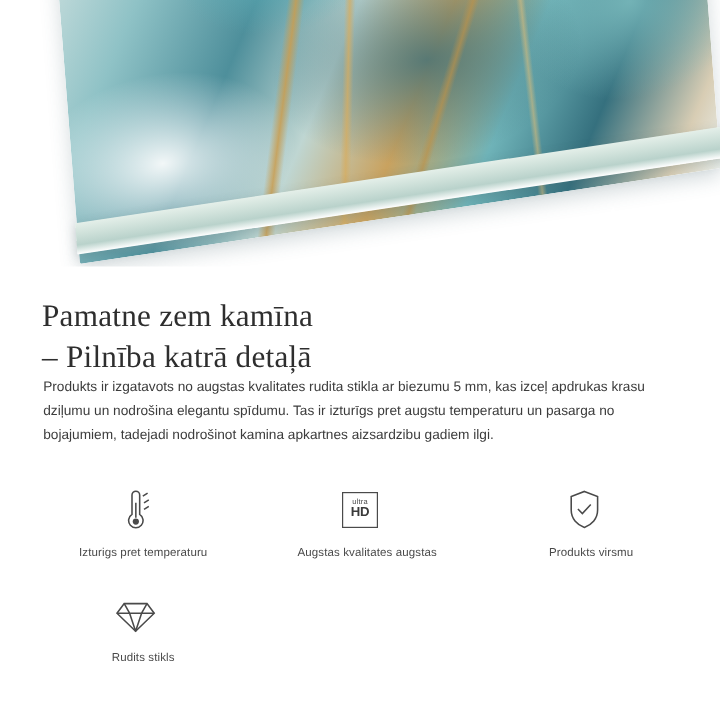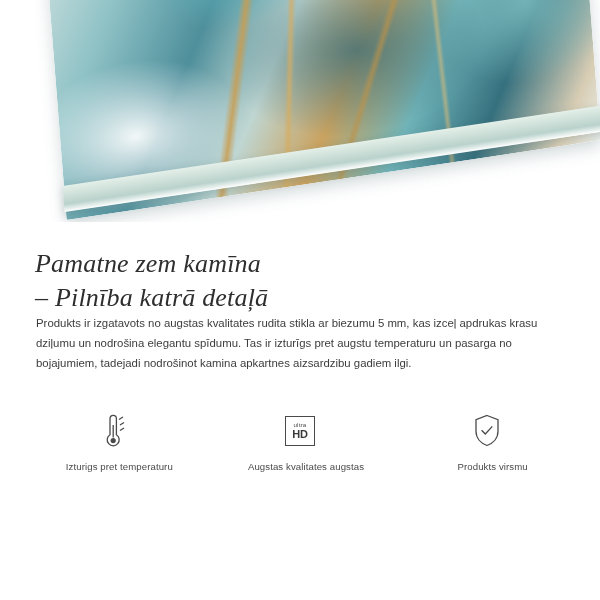--- a/index.html
+++ b/index.html
@@ -90,21 +90,20 @@
     position: absolute;
     left: 35px;
     top: 230px;
     width: 530px;
     font-family: "Liberation Serif", serif;
     font-size: 26px;
     line-height: 34px;
     color: #2e2e2e;
     font-weight: 400;
     letter-spacing: 0.2px;
-    font-style: italic;
   }
   .title .line2 { display: block; }
 
   .body-copy {
     position: absolute;
     left: 36px;
     top: 313px;
     width: 540px;
     font-size: 11.4px;
     line-height: 20px;
@@ -120,21 +119,21 @@
     width: 560px;
     display: grid;
     grid-template-columns: repeat(3, 1fr);
     grid-template-rows: 76px 76px;
     row-gap: 12px;
   }
   .feature {
     display: flex;
     flex-direction: column;
     align-items: center;
-    justify-content: flex-end;
+    justify-content: center;
   }
   .feature-icon {
     height: 44px;
     display: flex;
     align-items: center;
     justify-content: center;
   }
   .feature-label {
     margin-top: 8px;
     font-size: 9.6px;
@@ -215,17 +214,26 @@
     <div class="feature">
       <div class="feature-icon">
         <svg width="34" height="40" viewBox="0 0 34 40" aria-hidden="true">
           <path class="icon-stroke" d="M17 4.5l11 4.2v11.4c0 7.1-4.8 12.3-11 14.4-6.2-2.1-11-7.3-11-14.4V8.7z"></path>
           <path class="icon-stroke" d="M11.6 19.2l3.7 3.8 7-7.6" stroke-width="1.6"></path>
         </svg>
       </div>
       <div class="feature-label">Produkts virsmu</div>
     </div>
 
+    <div class="feature">
+      <div class="feature-icon">
+        <svg width="36" height="34" viewBox="0 0 36 34" aria-hidden="true">
+          <path class="icon-stroke" d="M8.5 7h19l6 8-15.5 15L2.5 15z"></path>
+          <path class="icon-stroke" d="M2.5 15h31M8.5 7l4.5 8M27.5 7L23 15M18 30l-5-15M18 30l5-15" stroke-width="1"></path>
+        </svg>
+      </div>
+      <div class="feature-label">Rudits stikls</div>
+    </div>
 
 
 
   </div>
 </div>
 
 </body></html>

